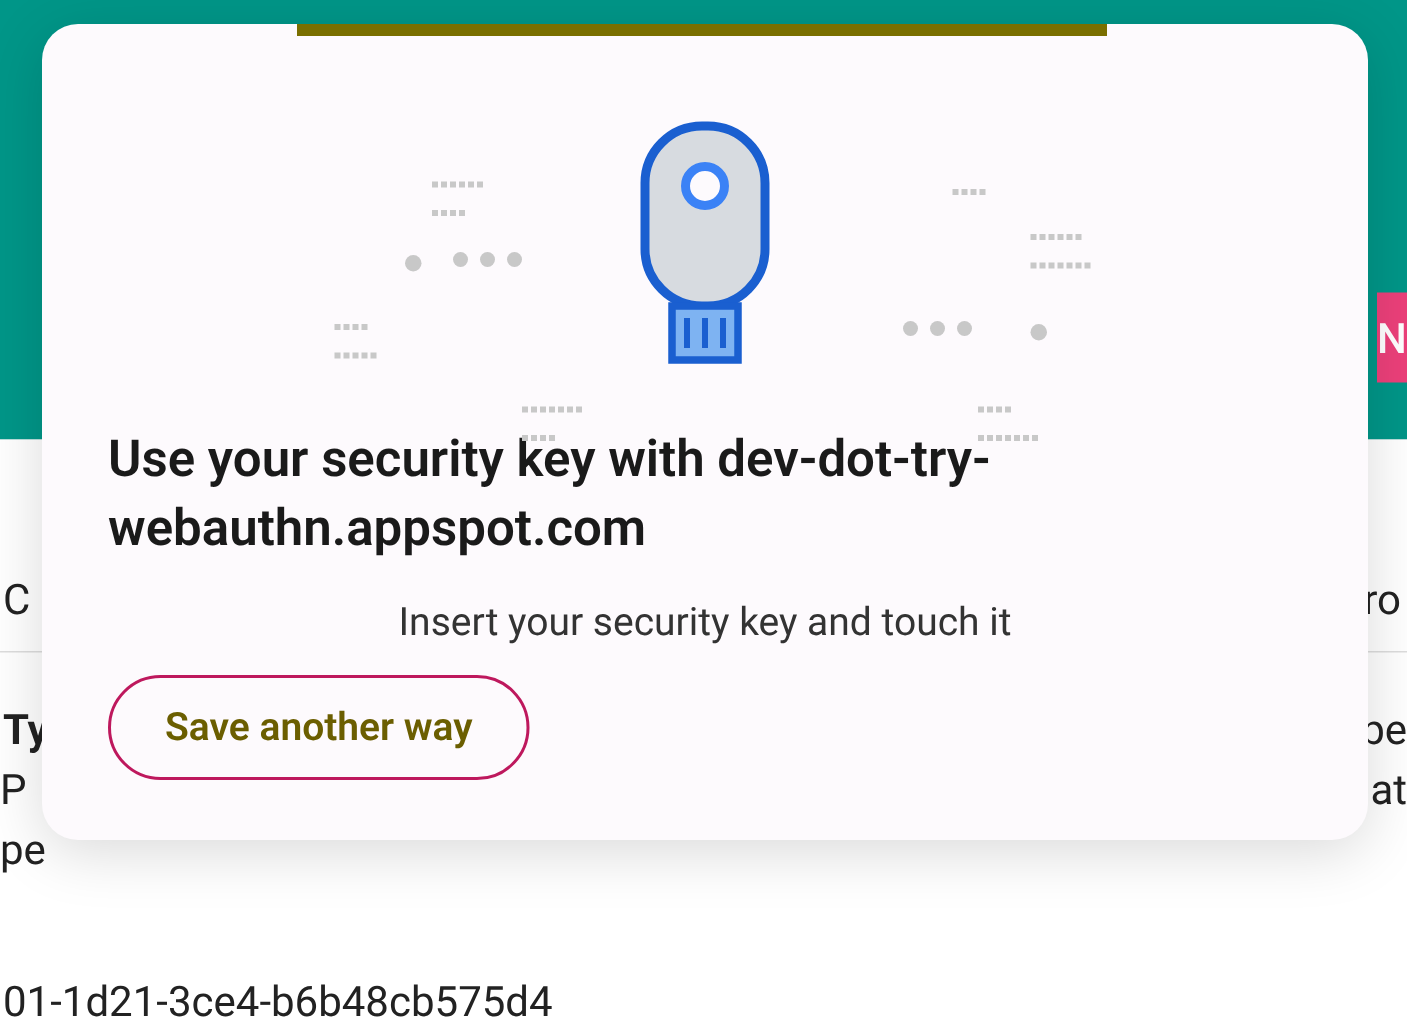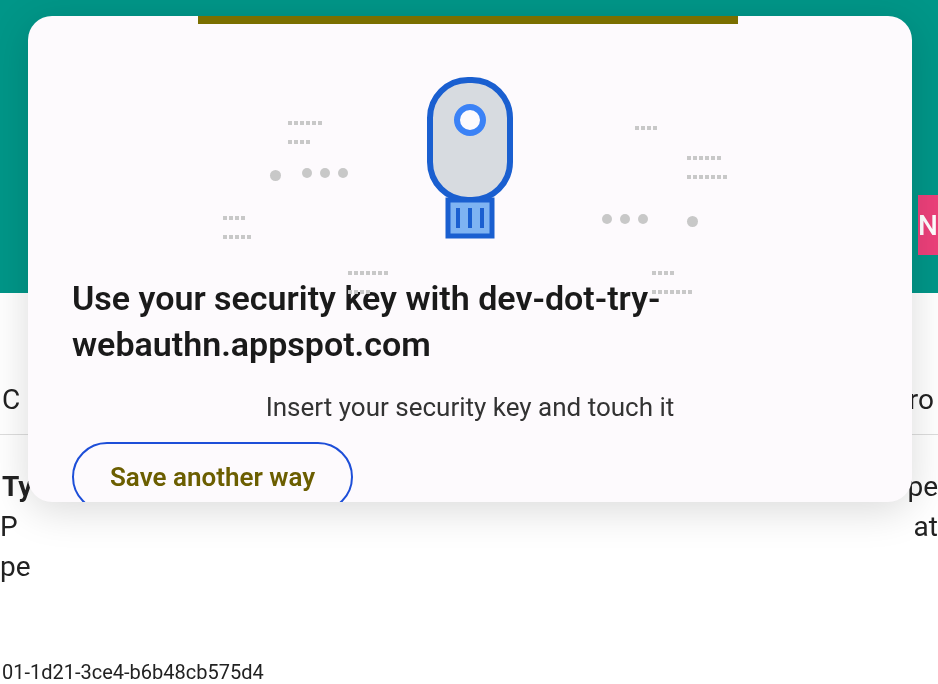--- a/index.html
+++ b/index.html
@@ -12,30 +12,30 @@
   .bg-white { background: #fff; height: 100%; }
   .bg-row1 { position: absolute; top: 365px; left: 0; right: 0; height: 70px; display:flex; align-items:center; font-size: 28px; color:#222; border-bottom:1px solid #ddd; }
   .bg-row1 .left { padding-left: 2px; }
   .bg-row1 .right { margin-left:auto; padding-right:4px; }
   .bg-row2 { position: absolute; top: 470px; left: 0; right: 0; font-size:28px; color:#222; }
   .bg-row2 .l1 { position:absolute; left:2px; top:0;font-weight:bold; }
   .bg-row2 .l2 { position:absolute; left:0; top:40px; }
   .bg-row2 .l3 { position:absolute; left:0; top:80px; }
   .bg-row2 .r1 { position:absolute; right:0; top:0; }
   .bg-row2 .r2 { position:absolute; right:0; top:40px; }
-  .bg-bottomtext { position:absolute; bottom:0; left:0; right:0; font-size:20px; color:#222; display:flex; justify-content:space-between; padding:0 2px;flex-direction:column; }
+  .bg-bottomtext { position:absolute; bottom:0; left:0; right:0; font-size:28px; color:#222; display:flex; justify-content:space-between; padding:0 2px;flex-direction:column; }
   .bg-pink { position:absolute; right:0; top:195px; width:20px; height:60px; background:#ec407a; color:#fff; font-size:28px; display:flex; align-items:center; justify-content:center; font-weight:500;}
 
   
   .modal {
     position: absolute;
     top: 16px;
     left: 28px;
     width: 884px;
-    height: 486px;
+    height: 544px;
     background: #fdfafd;
     border-radius: 24px;
     box-shadow: 0 8px 40px rgba(0,0,0,0.15);
     overflow: hidden;
   }
   .modal-accent {
     position: absolute;
     top: 0;
     left: 170px;
     width: 540px;
@@ -73,21 +73,21 @@
     font-weight: 400;
     text-align: center;
   }
   .modal-buttons {
     margin-top: auto;
     display: flex;
     justify-content: space-between;
     padding-top: 20px;
   }
   .pill-btn {
-    border: 2px solid #1d4ed8;
+    border: 2px solid #be185d;
     background: transparent;
     color: #6b5e00;
     font-size: 26px;
     font-weight: 600;
     padding: 18px 36px;
     border-radius: 40px;
     cursor: pointer;
     font-family: inherit;
   }
 </style>

